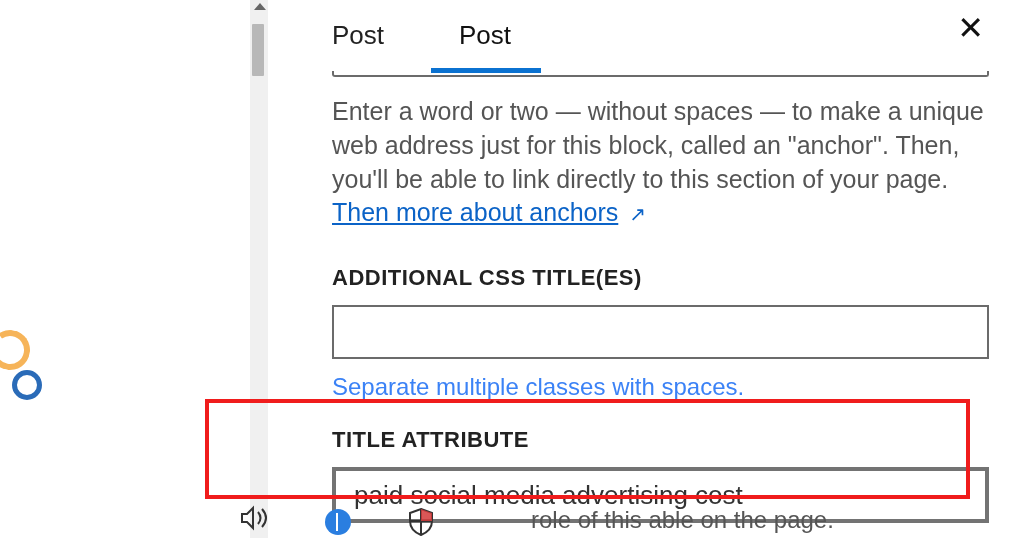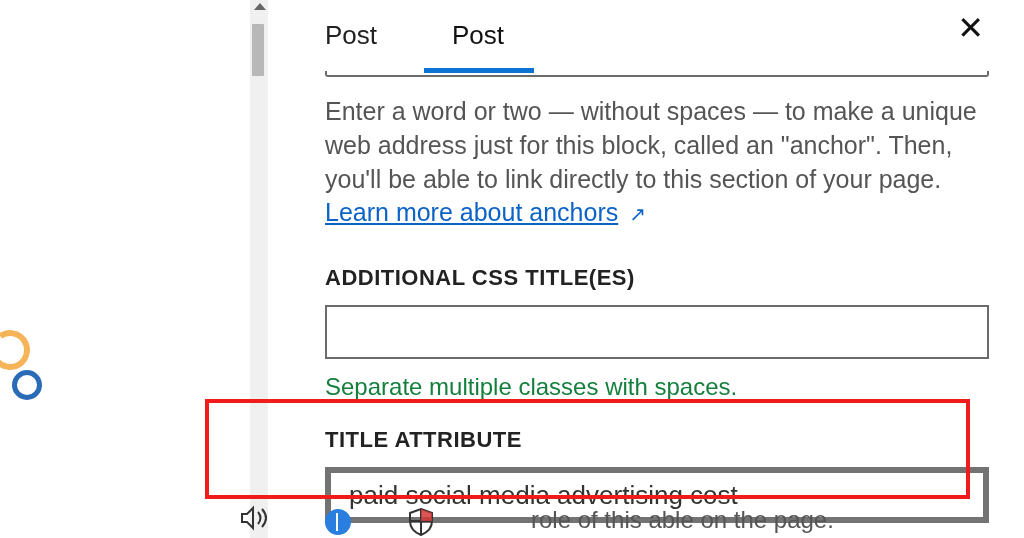--- a/index.html
+++ b/index.html
@@ -64,21 +64,21 @@
       position: absolute;
       left: 252px;
       top: 24px;
       width: 12px;
       height: 52px;
       background: #b8b8b8;
       border-radius: 1px;
     }
     .panel {
       position: absolute;
-      left: 290px;
+      left: 297px;
       top: 0;
       right: 0;
       height: 100%;
       background: #fff;
     }
     .tabs {
       display: flex;
       font-size: 26px;
       padding: 12px 35px 0 35px;
       align-items: flex-start;
@@ -153,37 +153,37 @@
       font-size: 24px;
       padding: 8px 18px;
       color: #444;
       font-family: inherit;
       outline: none;
       background: #fff;
     }
     .subhelp {
       padding: 14px 35px 0 35px;
       font-size: 24px;
-      color: #15803d;
+      color: #3b82f6;
     }
     .highlight-box {
       position: absolute;
       left: 205px;
       top: 399px;
       width: 765px;
       height: 100px;
       border: 4px solid #f01c1c;
       pointer-events: none;
     }
     .title-input {
       margin: 14px 35px 0 35px;
       display: block;
       width: calc(100% - 70px);
       height: 56px;
-      border: 6px solid #737373;
+      border: 4px solid #737373;
       font-size: 26px;
       padding: 8px 18px;
       color: #333;
       font-family: inherit;
       outline: none;
       background: #fff;
     }
     .bottom-text {
       position: absolute;
       left: 531px;
@@ -243,21 +243,21 @@
   <div class="tabs">
     <div class="tab">Post</div>
     <div class="tab active">Post</div>
     <div class="close-btn">✕</div>
   </div>
 
   <div class="top-input-edge"></div>
 
   <div class="help-text">
     <span>Enter a word or two — without spaces — to make a unique web address just for this block, called an "anchor". Then, you'll be able to link directly to this section of your page. </span>
-    <span class="help-link">Learn more about anchors</span>
+    <span class="help-link">Then more about anchors</span>
     <span class="external-arrow">↗</span>
   </div>
 
   <div class="field-label">ADDITIONAL CSS TITLE(ES)</div>
   <input class="text-input" type="text" value="" style="">
   <div class="subhelp">Separate multiple classes with spaces.</div>
 
   <div class="field-label" style="padding-top:26px;">TITLE ATTRIBUTE</div>
   <input class="title-input" type="text" value="paid social media advertising cost" style="">
 </div>

